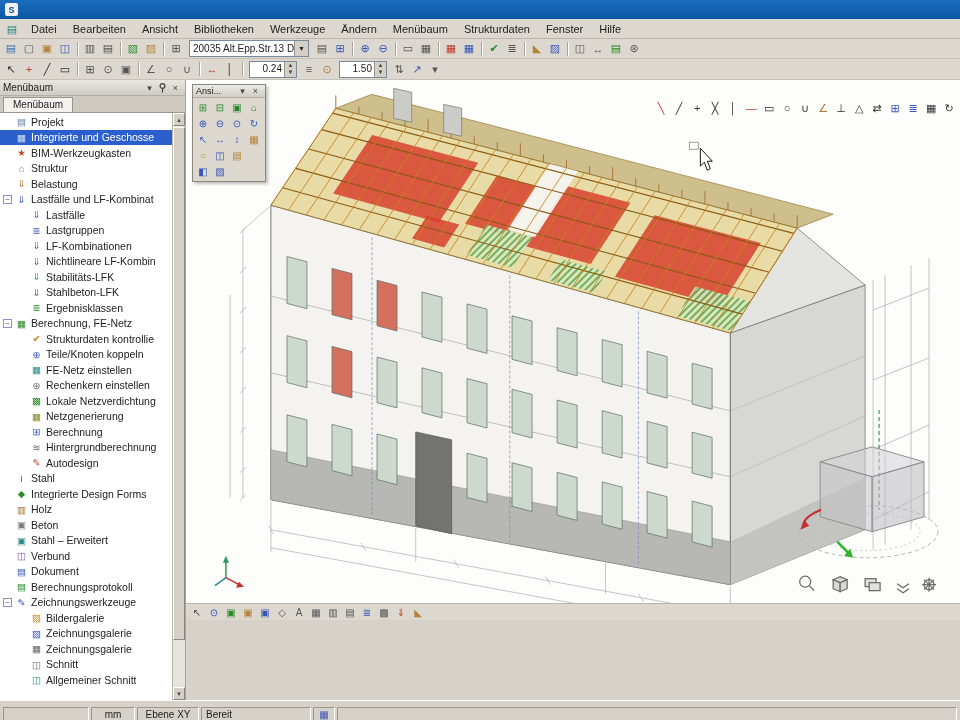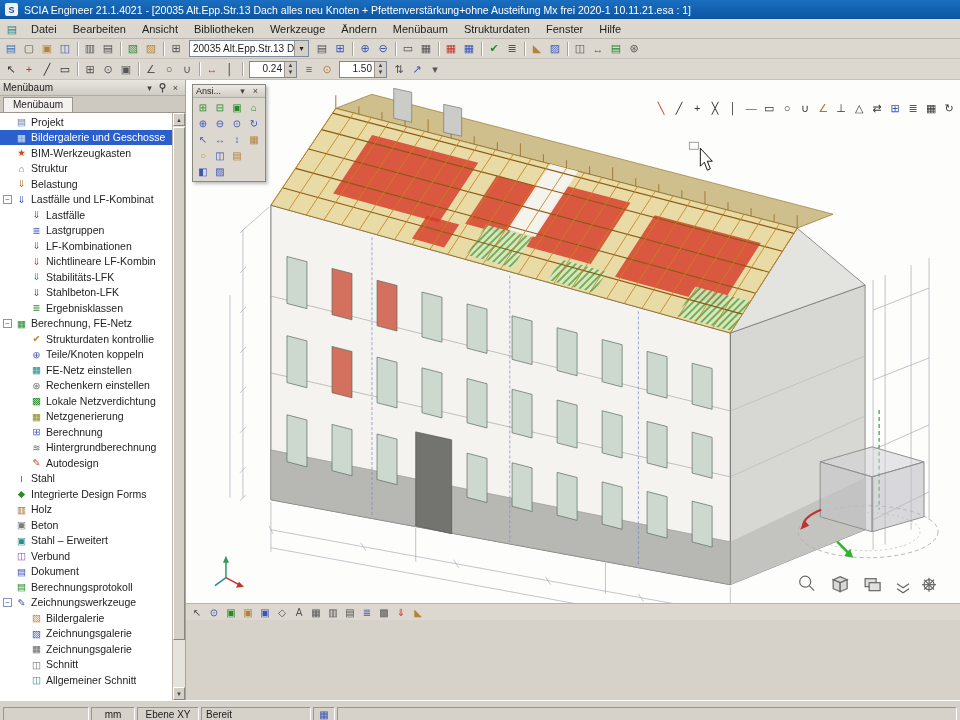--- a/index.html
+++ b/index.html
@@ -71,21 +71,20 @@
 
   
   .statusbar{height:28px;background:#d6d2ca;display:flex;align-items:center;gap:2px;padding:1px 3px;border-top:1px solid #fff;}
   .seg{height:16px;border:1px solid;border-color:#9a968e #fff #fff #9a968e;display:flex;align-items:center;justify-content:center;font-size:10px;padding:0 4px;background:#d6d2ca;}
 </style>
 </head>
 <body>
 
 <div class="titlebar">
   <div class="appicon">S</div>
-  <div class="titletext">SCIA Engineer 21.1.4021 - [20035 Alt.Epp.Str.13 Dach alles neu Knoten + Pfettenverstärkung+ohne Austeifung Mx frei  2020-1 10.11.21.esa : 1]</div>
 </div>
 
 <div class="menubar">
   <div class="mdico">▤</div>
   <div style="display:flex;">
       <span class="mi">Datei</span>
       <span class="mi">Bearbeiten</span>
       <span class="mi">Ansicht</span>
       <span class="mi">Bibliotheken</span>
       <span class="mi">Werkzeuge</span>
@@ -206,21 +205,21 @@
     <div class="treewrap">
       <div class="tree">
           <div class="ti" style="padding-left: 3px;">
             <span class="tbox hid"></span>
             <span class="tico" style="color: rgb(107, 127, 179);">▤</span>
             <span class="tlab">Projekt</span>
           </div>
           <div class="ti sel" style="padding-left: 3px;">
             <span class="tbox hid"></span>
             <span class="tico" style="color: rgb(207, 224, 248);">▦</span>
-            <span class="tlab">Bildergalerie und Geschosse</span>
+            <span class="tlab">Integrierte und Geschosse</span>
           </div>
           <div class="ti" style="padding-left: 3px;">
             <span class="tbox hid"></span>
             <span class="tico" style="color: rgb(194, 78, 42);">★</span>
             <span class="tlab">BIM-Werkzeugkasten</span>
           </div>
           <div class="ti" style="padding-left: 3px;">
             <span class="tbox hid"></span>
             <span class="tico" style="color: rgb(106, 106, 106);">⌂</span>
             <span class="tlab">Struktur</span>

